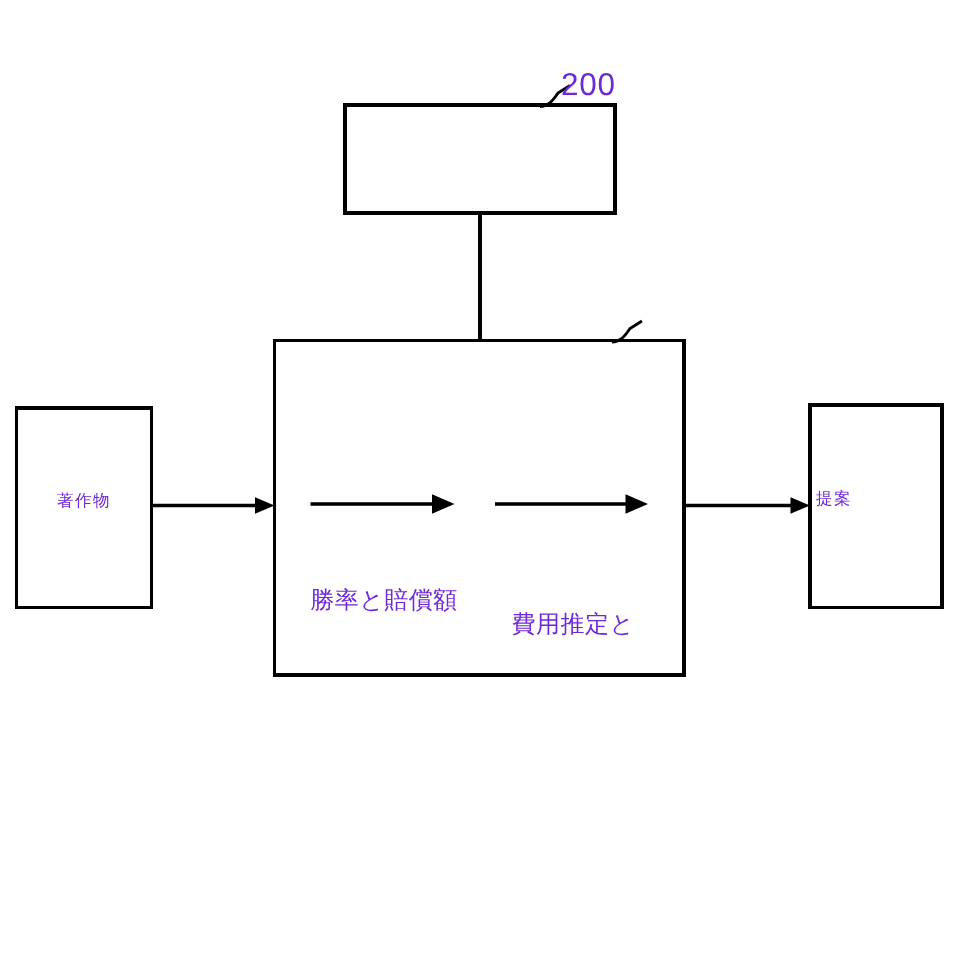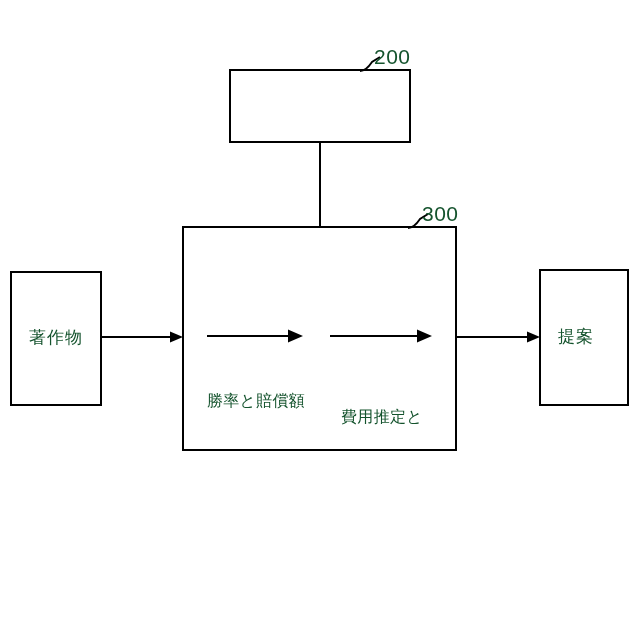--- a/index.html
+++ b/index.html
@@ -51,24 +51,24 @@
   .arrow-head {
     fill: #000000;
     stroke: none;
   }
   
   .lbl {
     position: absolute;
     text-align: center;
     line-height: 1.28;
     white-space: pre;
-    color: #14532d;
+    color: #6d28d9;
   }
   .box-label {
-    font-size: 17px;
+    font-size: 11px;
     letter-spacing: 1px;
   }
   .ref-num {
     font-size: 21px;
     letter-spacing: 0.5px;
     font-family: "Liberation Sans", "DejaVu Sans", sans-serif;
   }
   .stage-label {
     font-size: 16px;
     line-height: 1.32;
@@ -117,25 +117,24 @@
 
     <g>
       <line class="flow-arrow" x1="330" y1="336" x2="423" y2="336"></line>
       <polygon class="arrow-head" points="432,336 417,329.5 417,342.5"></polygon>
     </g>
 
   </svg>
 
   <div class="lbl ref-num" style="left:374px; top:44px; width:70px; text-align:left;">200</div>
 
-  <div class="lbl ref-num" style="left:422px; top:201px; width:70px; text-align:left;">300</div>
 
   <div class="lbl box-label" style="left:11px; top:327px; width:90px;">著作物</div>
 
-  <div class="lbl box-label" style="left:532px; top:326px; width:88px;">提案</div>
+  <div class="lbl box-label" style="left:512px; top:326px; width:88px;">提案</div>
 
   <div class="lbl stage-label" style="left:195px; top:348px; width:122px;">
     <div>勝率と賠償額</div>
   </div>
 
   <div class="lbl stage-label" style="left:318px; top:364px; width:128px;">
     <div>費用推定と</div>
   </div>
 
 

